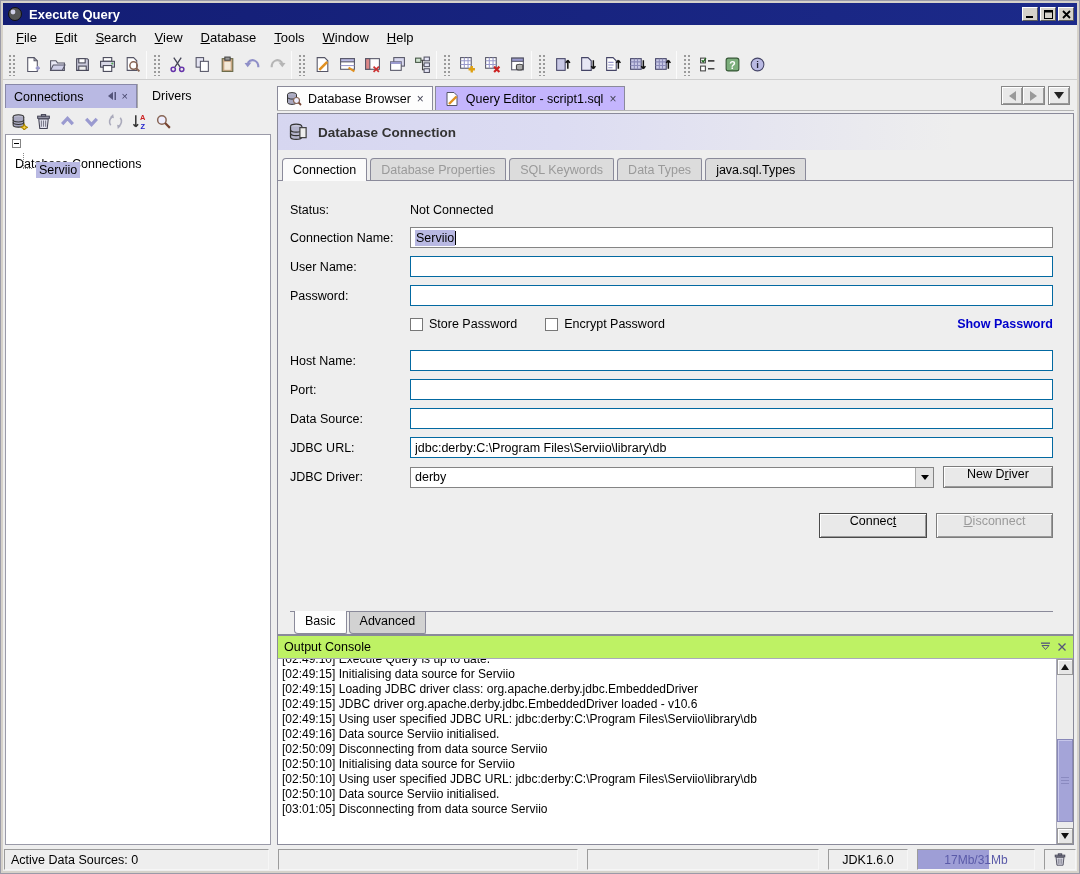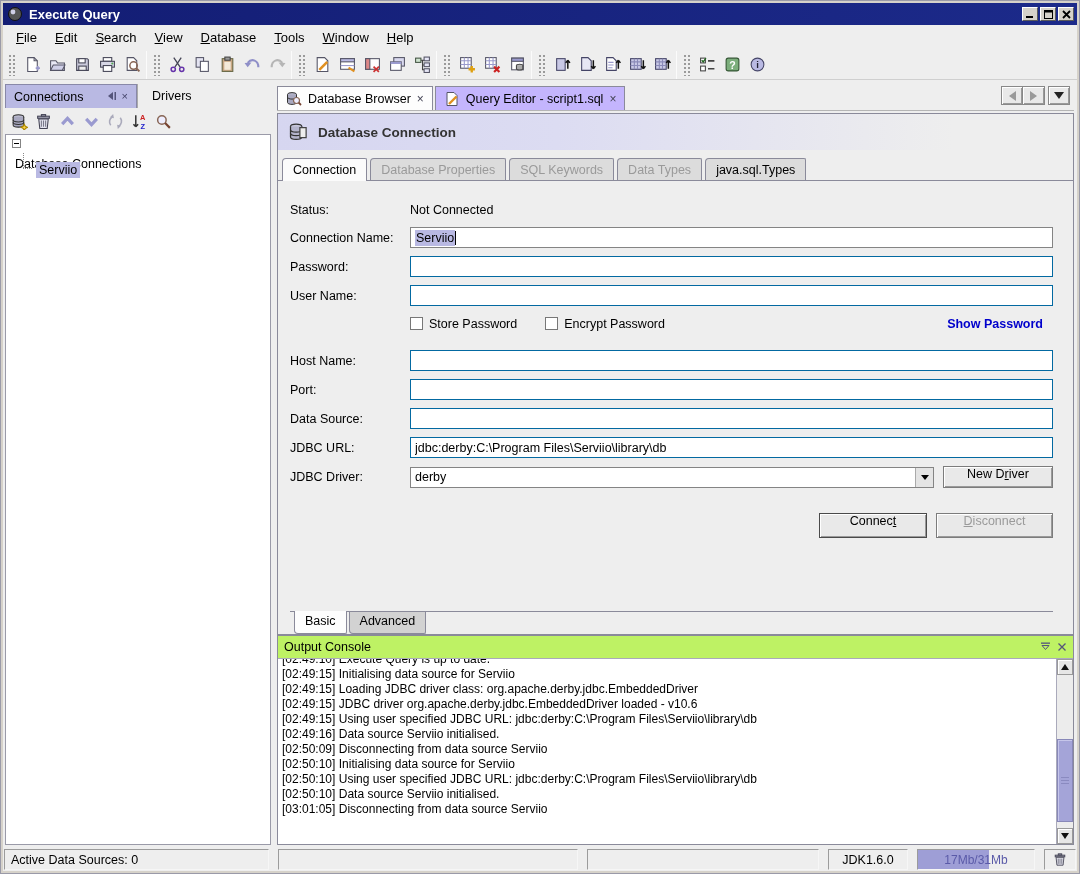--- a/index.html
+++ b/index.html
@@ -73,21 +73,21 @@
   .subtab.active { background:#fbfbfb; margin-bottom:-1px; padding-bottom:4px; }
   .subtab.disabled { color:#9a9a9a; }
   .form { flex:1; padding:22px 20px 0 12px; display:flex; flex-direction:column; }
   .frow { display:flex; align-items:center; margin-bottom:8px; }
   .flabel { width:120px; flex:none; font-size:12.5px; }
   .fvalue { font-size:12.5px; }
   .field { flex:1; height:21px; border:1px solid #0369a1; background:#fff; font-size:12.5px; font-family:"Liberation Sans",sans-serif; padding:0 4px; }
   .fakefield { flex:1; height:21px; border:1px solid #848484; background:#fff; font-size:12.5px; padding:1px 4px; display:flex; align-items:center; }
   .seltext { background:#b9b9e3; padding:1px 1px; }
   .caret { width:0; border-left:1px solid #000; height:14px; }
-  .cbrow { display:flex; margin:3px 10px 0 120px; }
+  .cbrow { display:flex; align-items:center; margin:3px 0 0 120px; }
   .checkbox { width:13px; height:13px; border:1px solid #777; background:#fff; margin-right:6px; flex:none; }
   .cblabel { font-size:12.5px; margin-right:28px; }
   .link { margin-left:auto; color:#0000cc; font-size:12.5px; font-weight:bold; }
   .spacer20 { height:19px; flex:none; }
   .combo { flex:1; height:21px; border:1px solid #848484; background:#fff; display:flex; align-items:center; }
   .combo-text { flex:1; font-size:12.5px; padding-left:4px; }
   .combo-btn { width:18px; height:19px; background:#e4e4e4; border-left:1px solid #aaa; display:flex; align-items:center; justify-content:center; }
   .combo-btn .tri-down { border-top-color:#000; border-width:4px; border-top-width:5px; }
   .b3d { background:#e9e9e9; border:1px solid #7c7c7c; box-shadow:inset 1px 1px 0 #ffffff, inset -1px -1px 0 #9a9a9a; font-size:12.5px; font-family:"Liberation Sans",sans-serif; display:flex; align-items:flex-start; justify-content:center; color:#000; }
   .newdrv { width:110px; height:22px; margin-left:9px; flex:none; }
@@ -521,25 +521,25 @@
             <span class="fvalue">Not Connected</span>
           </div>
           <div class="frow">
             <span class="flabel">Connection Name:</span>
             <div class="fakefield">
               <span class="seltext">Serviio</span>
               <span class="caret"></span>
             </div>
           </div>
           <div class="frow">
+            <span class="flabel">User Name:</span>
+            <input class="field" value="" style="">
+          </div>
+          <div class="frow">
             <span class="flabel">Password:</span>
-            <input class="field" value="" style="">
-          </div>
-          <div class="frow">
-            <span class="flabel">User Name:</span>
             <input class="field" value="" style="">
           </div>
           <div class="cbrow">
             <span class="checkbox"></span>
             <span class="cblabel">Store Password</span>
             <span class="checkbox"></span>
             <span class="cblabel">Encrypt Password</span>
             <span class="link">Show Password</span>
           </div>
           <div class="spacer20"></div>

